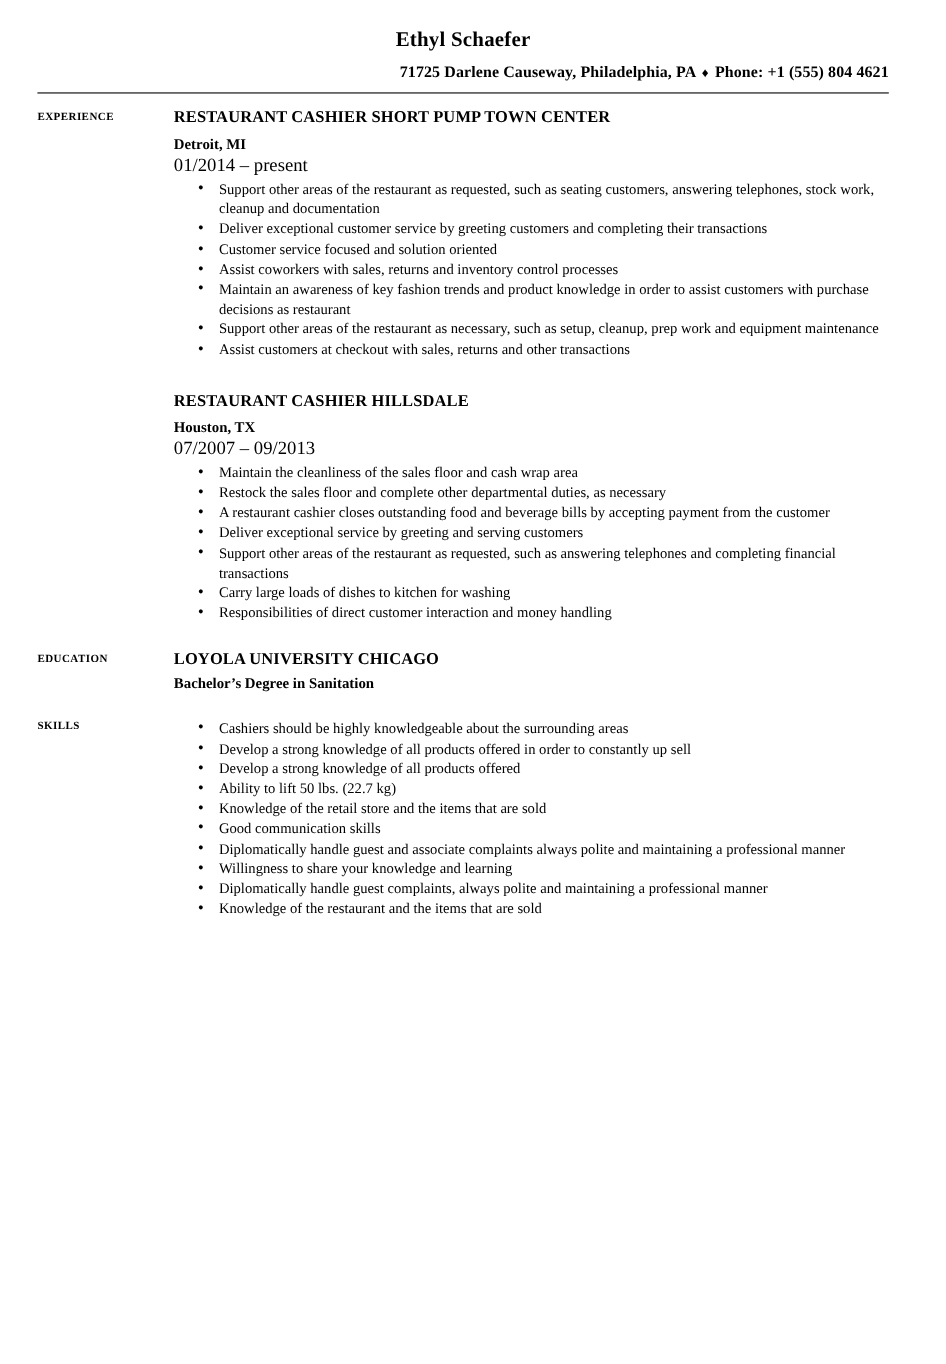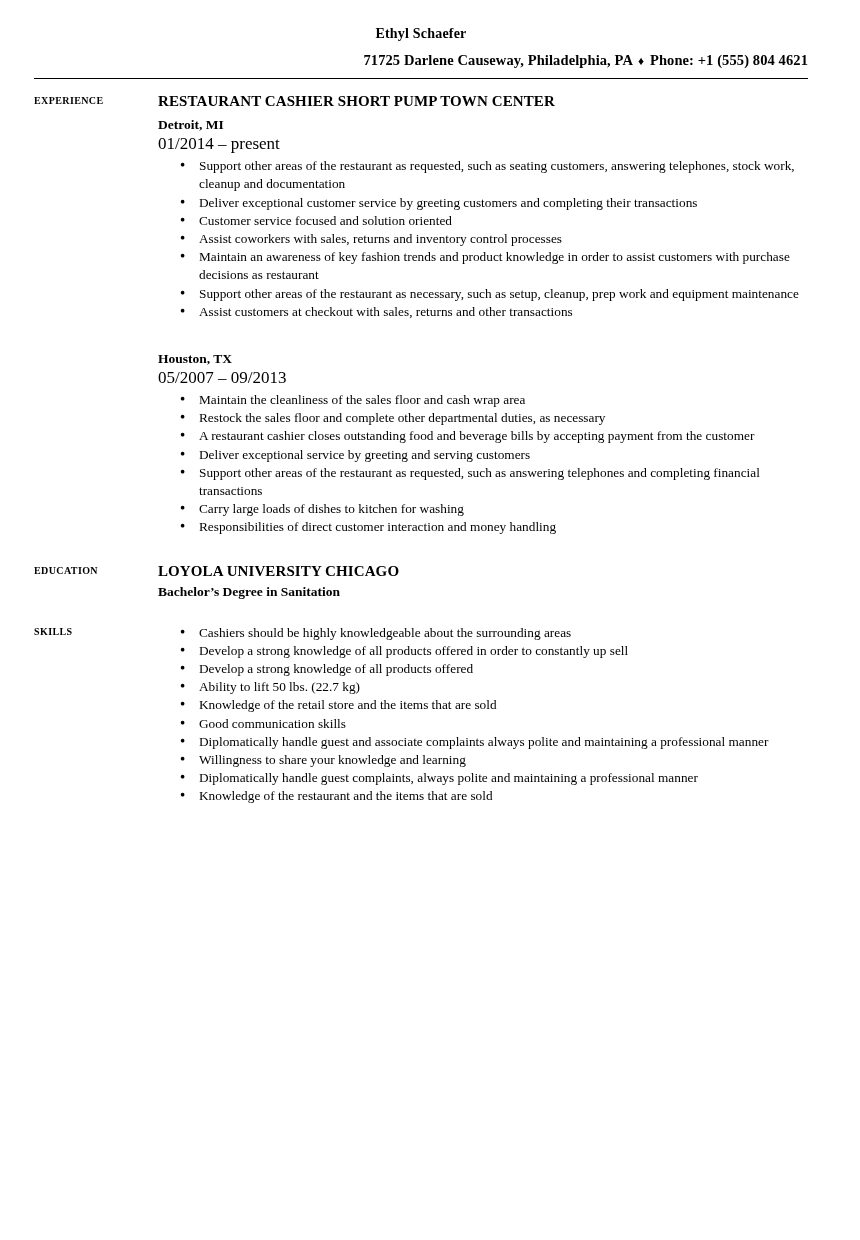--- a/index.html
+++ b/index.html
@@ -16,21 +16,21 @@
   }
   .page {
     width: 860px;
     height: 1240px;
     box-sizing: border-box;
     padding: 18px 52px 0 34px;
     position: relative;
   }
   .name {
     text-align: center;
-    font-size: 14px;
+    font-size: 19px;
     font-weight: bold;
     letter-spacing: 0.2px;
     margin-top: 8px;
   }
   .contact {
     text-align: right;
     font-size: 14.5px;
     font-weight: bold;
     margin-top: 10px;
     letter-spacing: 0.1px;
@@ -149,22 +149,23 @@
           <li>Deliver exceptional customer service by greeting customers and completing their transactions</li>
           <li>Customer service focused and solution oriented</li>
           <li>Assist coworkers with sales, returns and inventory control processes</li>
           <li>Maintain an awareness of key fashion trends and product knowledge in order to assist customers with purchase decisions as restaurant</li>
           <li>Support other areas of the restaurant as necessary, such as setup, cleanup, prep work and equipment maintenance</li>
           <li>Assist customers at checkout with sales, returns and other transactions</li>
         </ul>
       </div>
 
       <div class="job">
+        <div class="job-title">RESTAURANT CASHIER HILLSDALE</div>
         <div class="job-location">Houston, TX</div>
-        <div class="job-dates">05/2007 – 09/2013</div>
+        <div class="job-dates">07/2007 – 09/2013</div>
         <ul class="bullets">
           <li>Maintain the cleanliness of the sales floor and cash wrap area</li>
           <li>Restock the sales floor and complete other departmental duties, as necessary</li>
           <li>A restaurant cashier closes outstanding food and beverage bills by accepting payment from the customer</li>
           <li>Deliver exceptional service by greeting and serving customers</li>
           <li>Support other areas of the restaurant as requested, such as answering telephones and completing financial transactions</li>
           <li>Carry large loads of dishes to kitchen for washing</li>
           <li>Responsibilities of direct customer interaction and money handling</li>
         </ul>
       </div>

